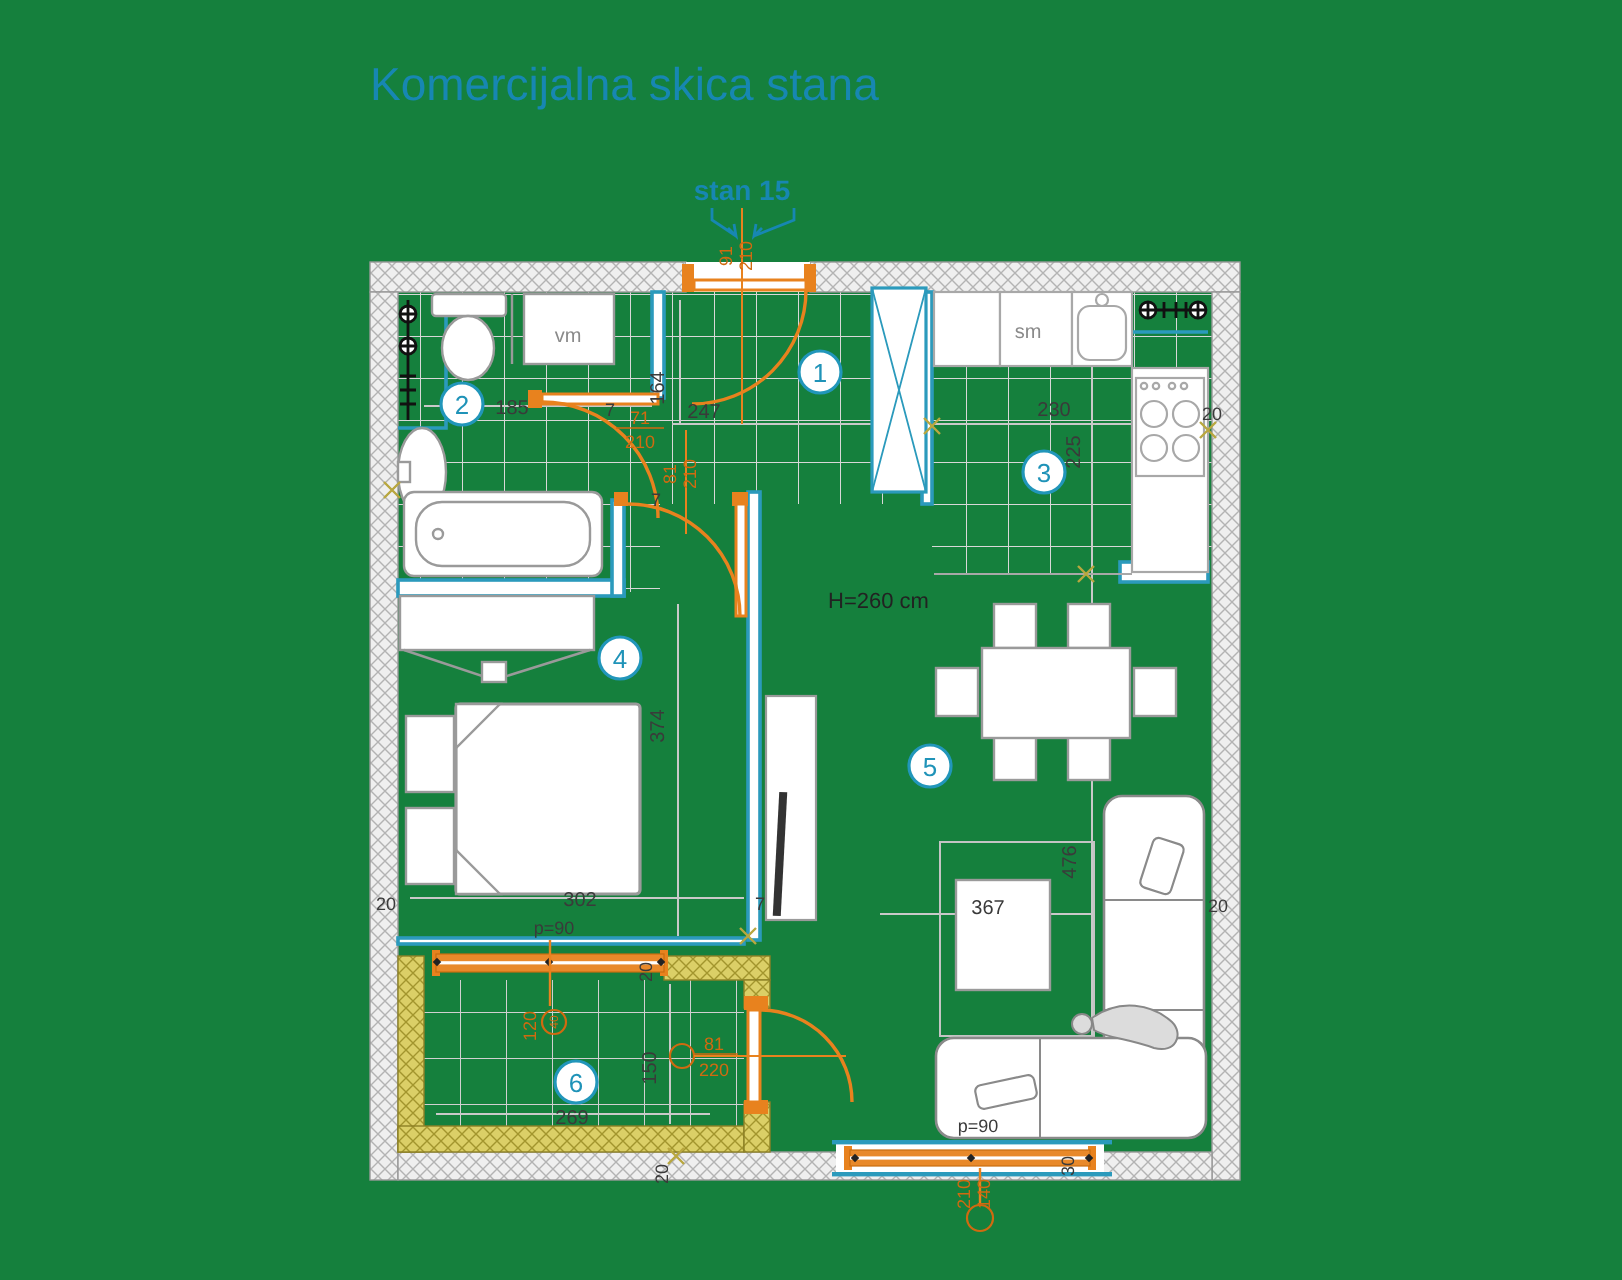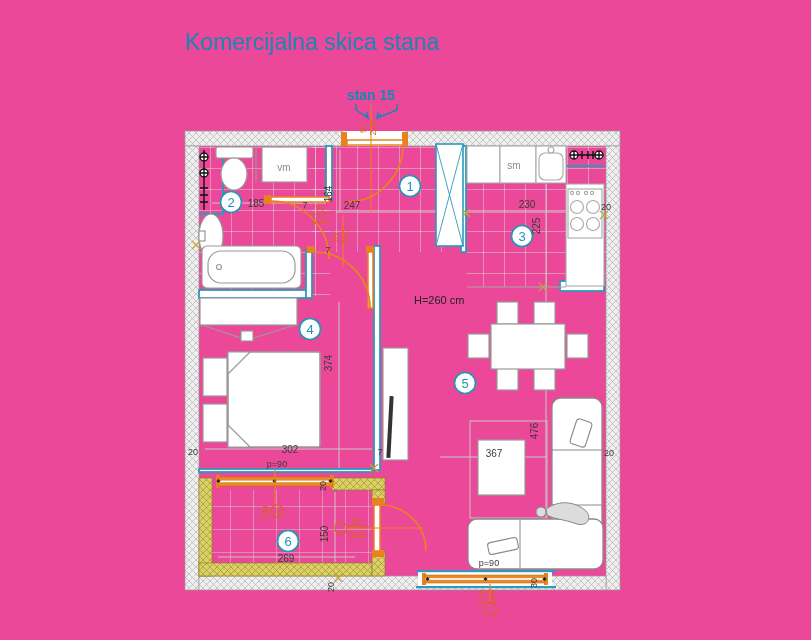--- a/index.html
+++ b/index.html
@@ -1,16 +1,16 @@
 <!DOCTYPE html>
 <html><head>
 <meta charset="utf-8">
 <style>
   html,body{margin:0;padding:0;background:#fff;}
-  #stage{position:relative;width:811px;height:640px;background:#ec4899;overflow:hidden;
+  #stage{position:relative;width:811px;height:640px;background:#15803d;overflow:hidden;
          font-family:"Liberation Sans", sans-serif;}
   svg text{font-family:"Liberation Sans", sans-serif;}
   .dim{font-size:10px;fill:#3a3a3a;}
   .dims{font-size:9px;fill:#3a3a3a;}
   .odim{font-size:9px;fill:#d06a10;}
   .roomnum{font-size:13px;fill:#1f93b8;}
   .graylab{font-size:10px;fill:#8a8a8a;}
 </style>
 </head>
 <body>

